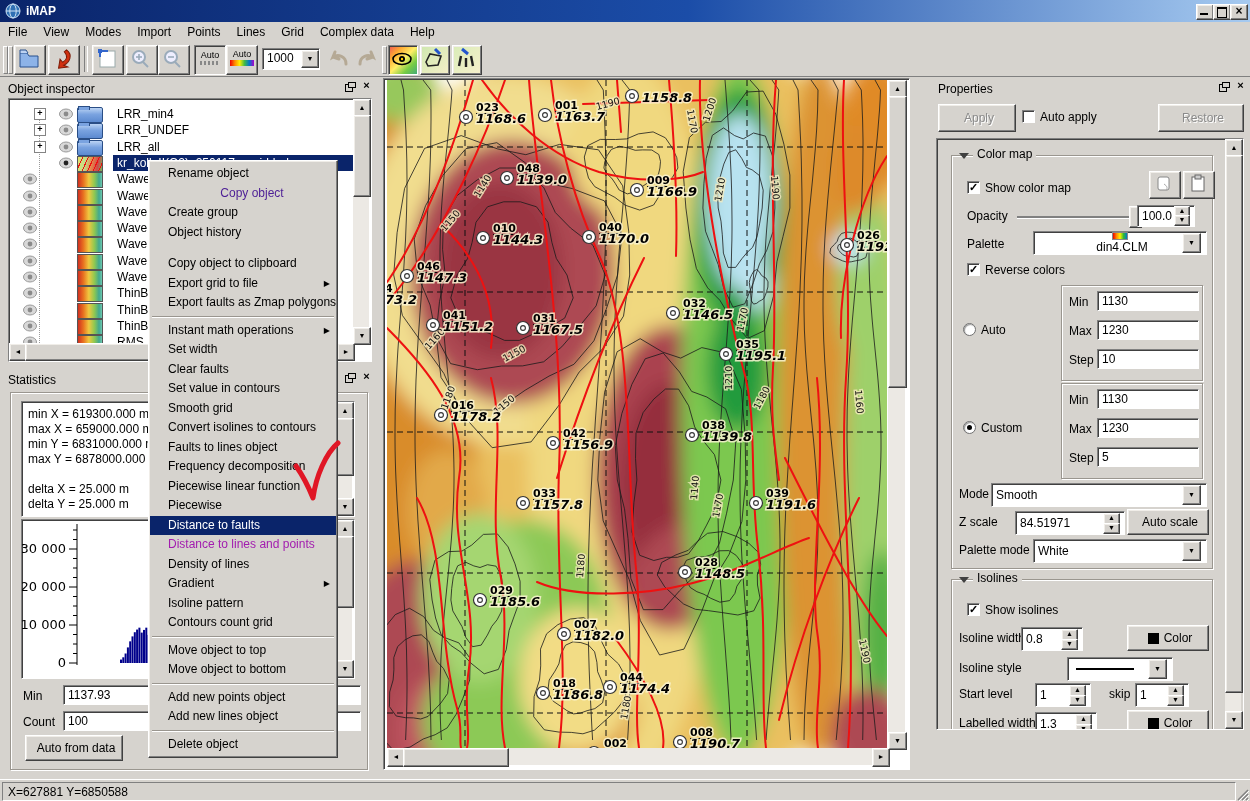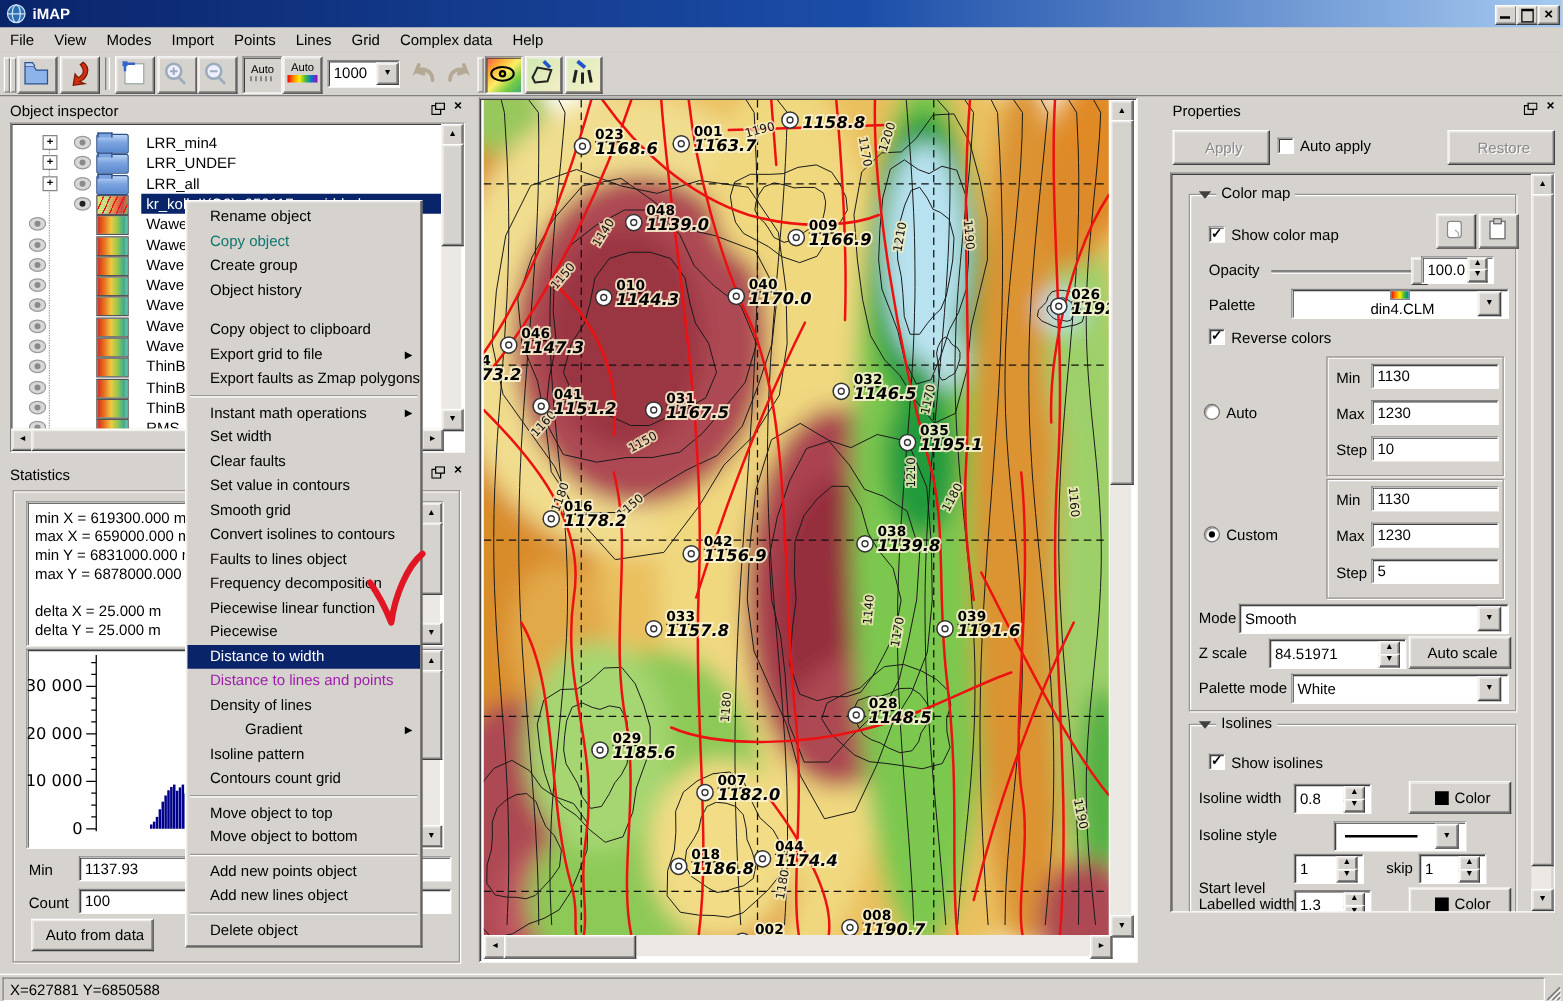--- a/index.html
+++ b/index.html
@@ -820,37 +820,37 @@
     <div class="r groove" style="left:14px;top:440px;width:260px;height:200px;"></div>
     <span class="r" style="left:22px;top:434px;width:10px;height:10px;"><svg width="10" height="9">
           <polygon points="0,2 10,2 5,8" fill="#404040"></polygon>
         </svg></span>
     <span class="r lbl" style="left:36px;top:432px;background:#d6d3ce;padding:0 4px;">Isolines</span>
 
     <span class="r cb" style="left:30px;top:464px;">✓</span>
     <span class="r lbl" style="left:48px;top:464px;">Show isolines</span>
 
     <span class="r lbl" style="left:22px;top:492px;">Isoline width</span>
-    <div class="r sunk ctext" style="left:98px;top:488px;width:56px;height:22px;">
+    <div class="r sunk ctext" style="left:84px;top:488px;width:56px;height:22px;">
       <span>0.8</span>
       <span class="r btn arrowbtn" style="left:39px;top:1px;width:15px;height:10px;">▲</span>
       <span class="r btn arrowbtn" style="left:39px;top:11px;width:15px;height:9px;">▼</span>
     </div>
     <div class="r btn ctext" style="left:190px;top:486px;width:76px;height:24px;justify-content:center;">
       <span style="width:11px;height:11px;background:#000;margin-right:5px;"></span>
       <span>Color</span>
     </div>
 
     <span class="r lbl" style="left:22px;top:522px;">Isoline style</span>
     <div class="r sunk ctext" style="left:130px;top:518px;width:100px;height:22px;">
       <span style="width:58px;height:2px;background:#000;margin-left:4px;"></span>
       <span class="r btn arrowbtn" style="left:80px;top:1px;width:17px;height:18px;line-height:17px;">▼</span>
     </div>
 
-    <span class="r lbl" style="left:22px;top:548px;margin-top:16px;">Start level</span>
+    <span class="r lbl" style="left:22px;top:548px;">Start level</span>
     <div class="r sunk ctext" style="left:98px;top:544px;width:50px;height:22px;">
       <span>1</span>
       <span class="r btn arrowbtn" style="left:33px;top:1px;width:15px;height:10px;">▲</span>
       <span class="r btn arrowbtn" style="left:33px;top:11px;width:15px;height:9px;">▼</span>
     </div>
     <span class="r lbl" style="left:172px;top:548px;">skip</span>
     <div class="r sunk ctext" style="left:198px;top:544px;width:48px;height:22px;">
       <span>1</span>
       <span class="r btn arrowbtn" style="left:31px;top:1px;width:15px;height:10px;">▲</span>
       <span class="r btn arrowbtn" style="left:31px;top:11px;width:15px;height:9px;">▼</span>
@@ -870,41 +870,41 @@
     <div class="r track" style="left:288px;top:0;width:16px;height:588px;">
       <div class="r btn arrowbtn" style="left:0;top:0;width:16px;height:16px;line-height:15px;">▲</div>
       <div class="r btn" style="left:0;top:16px;width:16px;height:536px;"></div>
       <div class="r btn arrowbtn" style="left:0;top:572px;width:16px;height:16px;line-height:15px;">▼</div>
     </div>
   </div>
 </div>
 
 <div class="r btn" id="context-menu" style="left:148px;top:160px;width:186px;padding:3px 1px;background:#d6d3ce;">
     <div style="position: relative; height: 19.5px; line-height: 19.5px; padding-left: 18px; white-space: nowrap; background: transparent; color: rgb(0, 0, 0);"><span>Rename object</span></div>
-    <div style="position: relative; height: 19.5px; line-height: 19.5px; padding-left: 18px; white-space: nowrap; background: transparent; color: #0f766e;"><span>Copy object</span></div>
+    <div style="position: relative; height: 19.5px; line-height: 19.5px; padding-left: 18px; white-space: nowrap; background: transparent; color: #4c1d95; text-align: center;"><span>Copy object</span></div>
     <div style="position: relative; height: 19.5px; line-height: 19.5px; padding-left: 18px; white-space: nowrap; background: transparent; color: rgb(0, 0, 0);"><span>Create group</span></div>
     <div style="position: relative; height: 19.5px; line-height: 19.5px; padding-left: 18px; white-space: nowrap; background: transparent; color: rgb(0, 0, 0);"><span>Object history</span></div>
     <div style="position: relative; height: 19.5px; line-height: 19.5px; padding-left: 18px; white-space: nowrap; background: transparent; color: rgb(0, 0, 0); margin-top: 12px;"><span>Copy object to clipboard</span></div>
     <div style="position: relative; height: 19.5px; line-height: 19.5px; padding-left: 18px; white-space: nowrap; background: transparent; color: rgb(0, 0, 0);"><span>Export grid to file</span><span style="position: absolute; right: 6px; top: 0px; font-size: 8px;">▶</span></div>
     <div style="position: relative; height: 19.5px; line-height: 19.5px; padding-left: 18px; white-space: nowrap; background: transparent; color: rgb(0, 0, 0);"><span>Export faults as Zmap polygons</span></div>
     <div style="height: 0px; border-top: 1px solid rgb(154, 150, 143); border-bottom: 1px solid rgb(255, 255, 255); margin: 3px 2px;"></div>
     <div style="position: relative; height: 19.5px; line-height: 19.5px; padding-left: 18px; white-space: nowrap; background: transparent; color: rgb(0, 0, 0);"><span>Instant math operations</span><span style="position: absolute; right: 6px; top: 0px; font-size: 8px;">▶</span></div>
     <div style="position: relative; height: 19.5px; line-height: 19.5px; padding-left: 18px; white-space: nowrap; background: transparent; color: rgb(0, 0, 0);"><span>Set width</span></div>
     <div style="position: relative; height: 19.5px; line-height: 19.5px; padding-left: 18px; white-space: nowrap; background: transparent; color: rgb(0, 0, 0);"><span>Clear faults</span></div>
     <div style="position: relative; height: 19.5px; line-height: 19.5px; padding-left: 18px; white-space: nowrap; background: transparent; color: rgb(0, 0, 0);"><span>Set value in contours</span></div>
     <div style="position: relative; height: 19.5px; line-height: 19.5px; padding-left: 18px; white-space: nowrap; background: transparent; color: rgb(0, 0, 0);"><span>Smooth grid</span></div>
     <div style="position: relative; height: 19.5px; line-height: 19.5px; padding-left: 18px; white-space: nowrap; background: transparent; color: rgb(0, 0, 0);"><span>Convert isolines to contours</span></div>
     <div style="position: relative; height: 19.5px; line-height: 19.5px; padding-left: 18px; white-space: nowrap; background: transparent; color: rgb(0, 0, 0);"><span>Faults to lines object</span></div>
     <div style="position: relative; height: 19.5px; line-height: 19.5px; padding-left: 18px; white-space: nowrap; background: transparent; color: rgb(0, 0, 0);"><span>Frequency decomposition</span></div>
     <div style="position: relative; height: 19.5px; line-height: 19.5px; padding-left: 18px; white-space: nowrap; background: transparent; color: rgb(0, 0, 0);"><span>Piecewise linear function</span></div>
     <div style="position: relative; height: 19.5px; line-height: 19.5px; padding-left: 18px; white-space: nowrap; background: transparent; color: rgb(0, 0, 0);"><span>Piecewise</span></div>
-    <div style="position: relative; height: 19.5px; line-height: 19.5px; padding-left: 18px; white-space: nowrap; background: rgb(10, 36, 106); color: rgb(255, 255, 255);"><span>Distance to width</span></div>
+    <div style="position: relative; height: 19.5px; line-height: 19.5px; padding-left: 18px; white-space: nowrap; background: rgb(10, 36, 106); color: rgb(255, 255, 255);"><span>Distance to faults</span></div>
     <div style="position: relative; height: 19.5px; line-height: 19.5px; padding-left: 18px; white-space: nowrap; background: transparent; color: #a21caf;"><span>Distance to lines and points</span></div>
     <div style="position: relative; height: 19.5px; line-height: 19.5px; padding-left: 18px; white-space: nowrap; background: transparent; color: rgb(0, 0, 0);"><span>Density of lines</span></div>
-    <div style="position: relative; height: 19.5px; line-height: 19.5px; padding-left: 18px; white-space: nowrap; background: transparent; color: rgb(0, 0, 0); margin-left: 28px;"><span>Gradient</span><span style="position: absolute; right: 6px; top: 0px; font-size: 8px;">▶</span></div>
+    <div style="position: relative; height: 19.5px; line-height: 19.5px; padding-left: 18px; white-space: nowrap; background: transparent; color: rgb(0, 0, 0);"><span>Gradient</span><span style="position: absolute; right: 6px; top: 0px; font-size: 8px;">▶</span></div>
     <div style="position: relative; height: 19.5px; line-height: 19.5px; padding-left: 18px; white-space: nowrap; background: transparent; color: rgb(0, 0, 0);"><span>Isoline pattern</span></div>
     <div style="position: relative; height: 19.5px; line-height: 19.5px; padding-left: 18px; white-space: nowrap; background: transparent; color: rgb(0, 0, 0);"><span>Contours count grid</span></div>
     <div style="height: 0px; border-top: 1px solid rgb(154, 150, 143); border-bottom: 1px solid rgb(255, 255, 255); margin: 3px 2px;"></div>
     <div style="position: relative; height: 19.5px; line-height: 19.5px; padding-left: 18px; white-space: nowrap; background: transparent; color: rgb(0, 0, 0);"><span>Move object to top</span></div>
     <div style="position: relative; height: 19.5px; line-height: 19.5px; padding-left: 18px; white-space: nowrap; background: transparent; color: rgb(0, 0, 0);"><span>Move object to bottom</span></div>
     <div style="height: 0px; border-top: 1px solid rgb(154, 150, 143); border-bottom: 1px solid rgb(255, 255, 255); margin: 3px 2px;"></div>
     <div style="position: relative; height: 19.5px; line-height: 19.5px; padding-left: 18px; white-space: nowrap; background: transparent; color: rgb(0, 0, 0);"><span>Add new points object</span></div>
     <div style="position: relative; height: 19.5px; line-height: 19.5px; padding-left: 18px; white-space: nowrap; background: transparent; color: rgb(0, 0, 0);"><span>Add new lines object</span></div>
     <div style="height: 0px; border-top: 1px solid rgb(154, 150, 143); border-bottom: 1px solid rgb(255, 255, 255); margin: 3px 2px;"></div>
     <div style="position: relative; height: 19.5px; line-height: 19.5px; padding-left: 18px; white-space: nowrap; background: transparent; color: rgb(0, 0, 0);"><span>Delete object</span></div>

